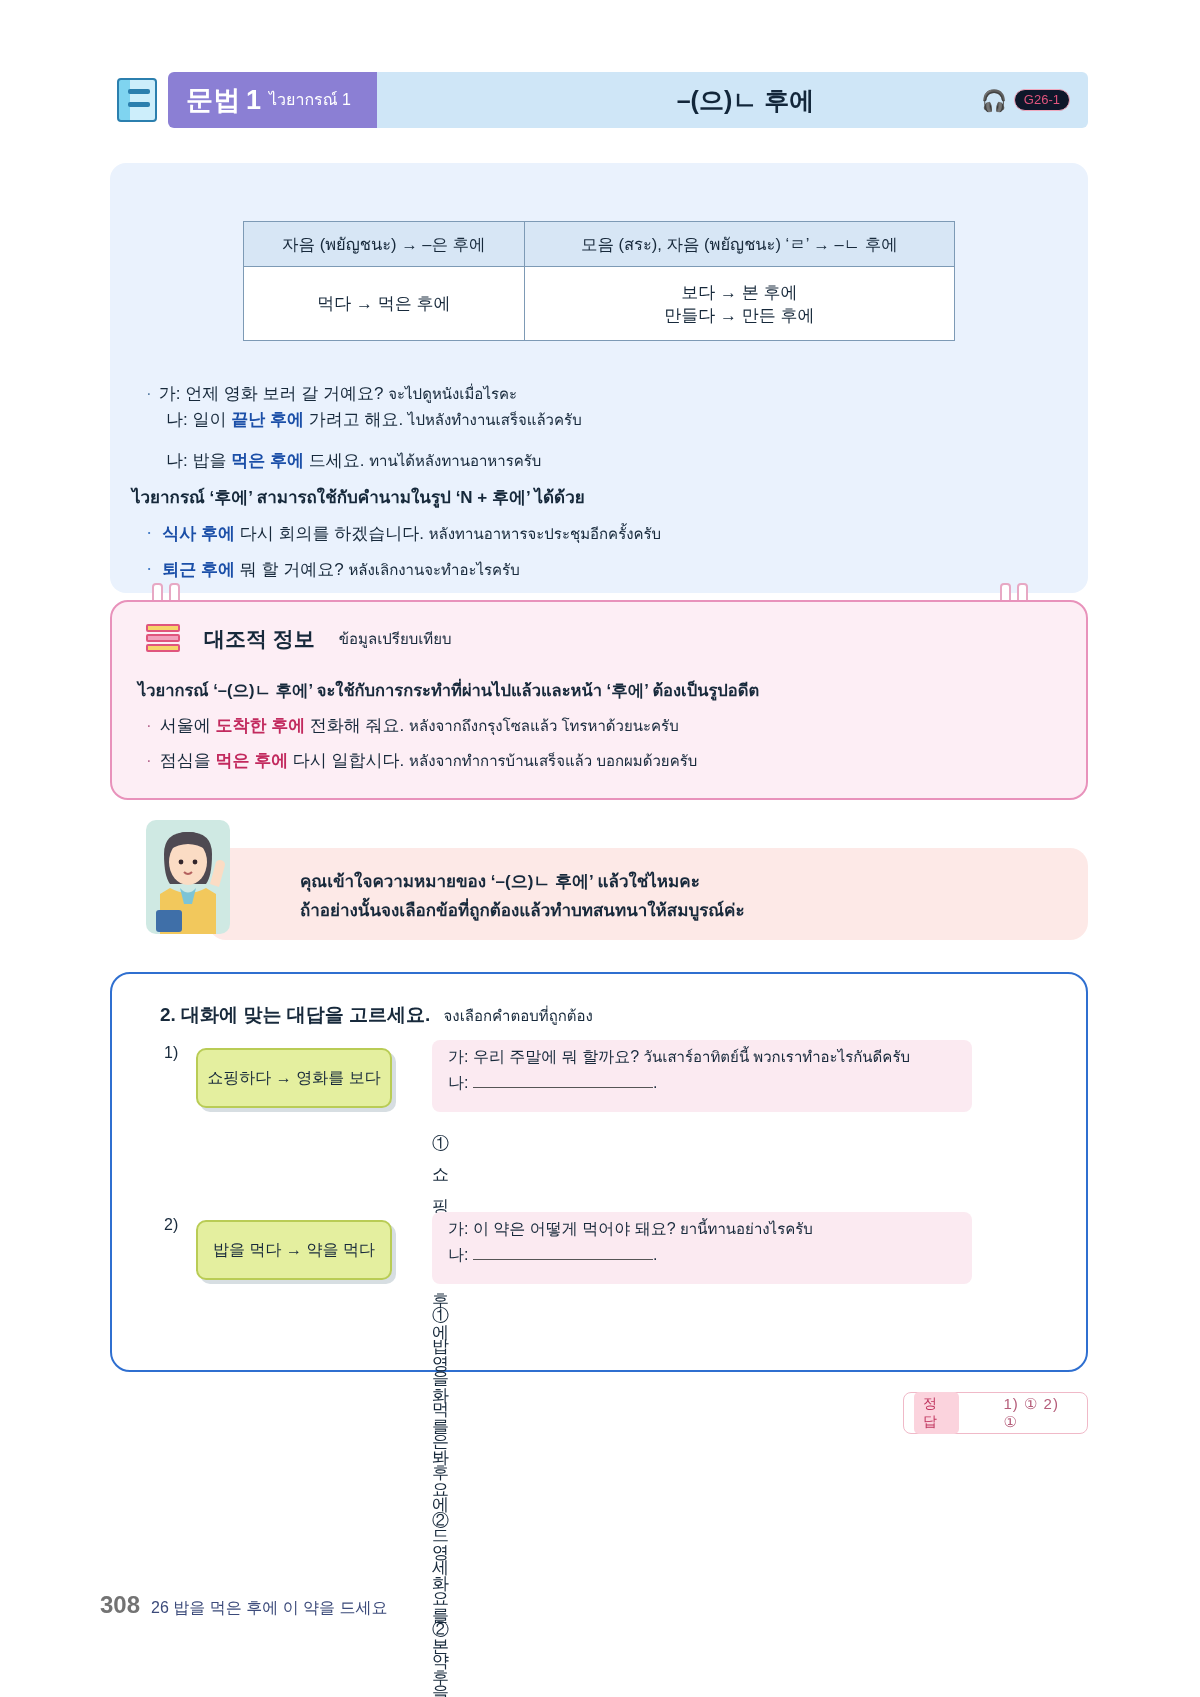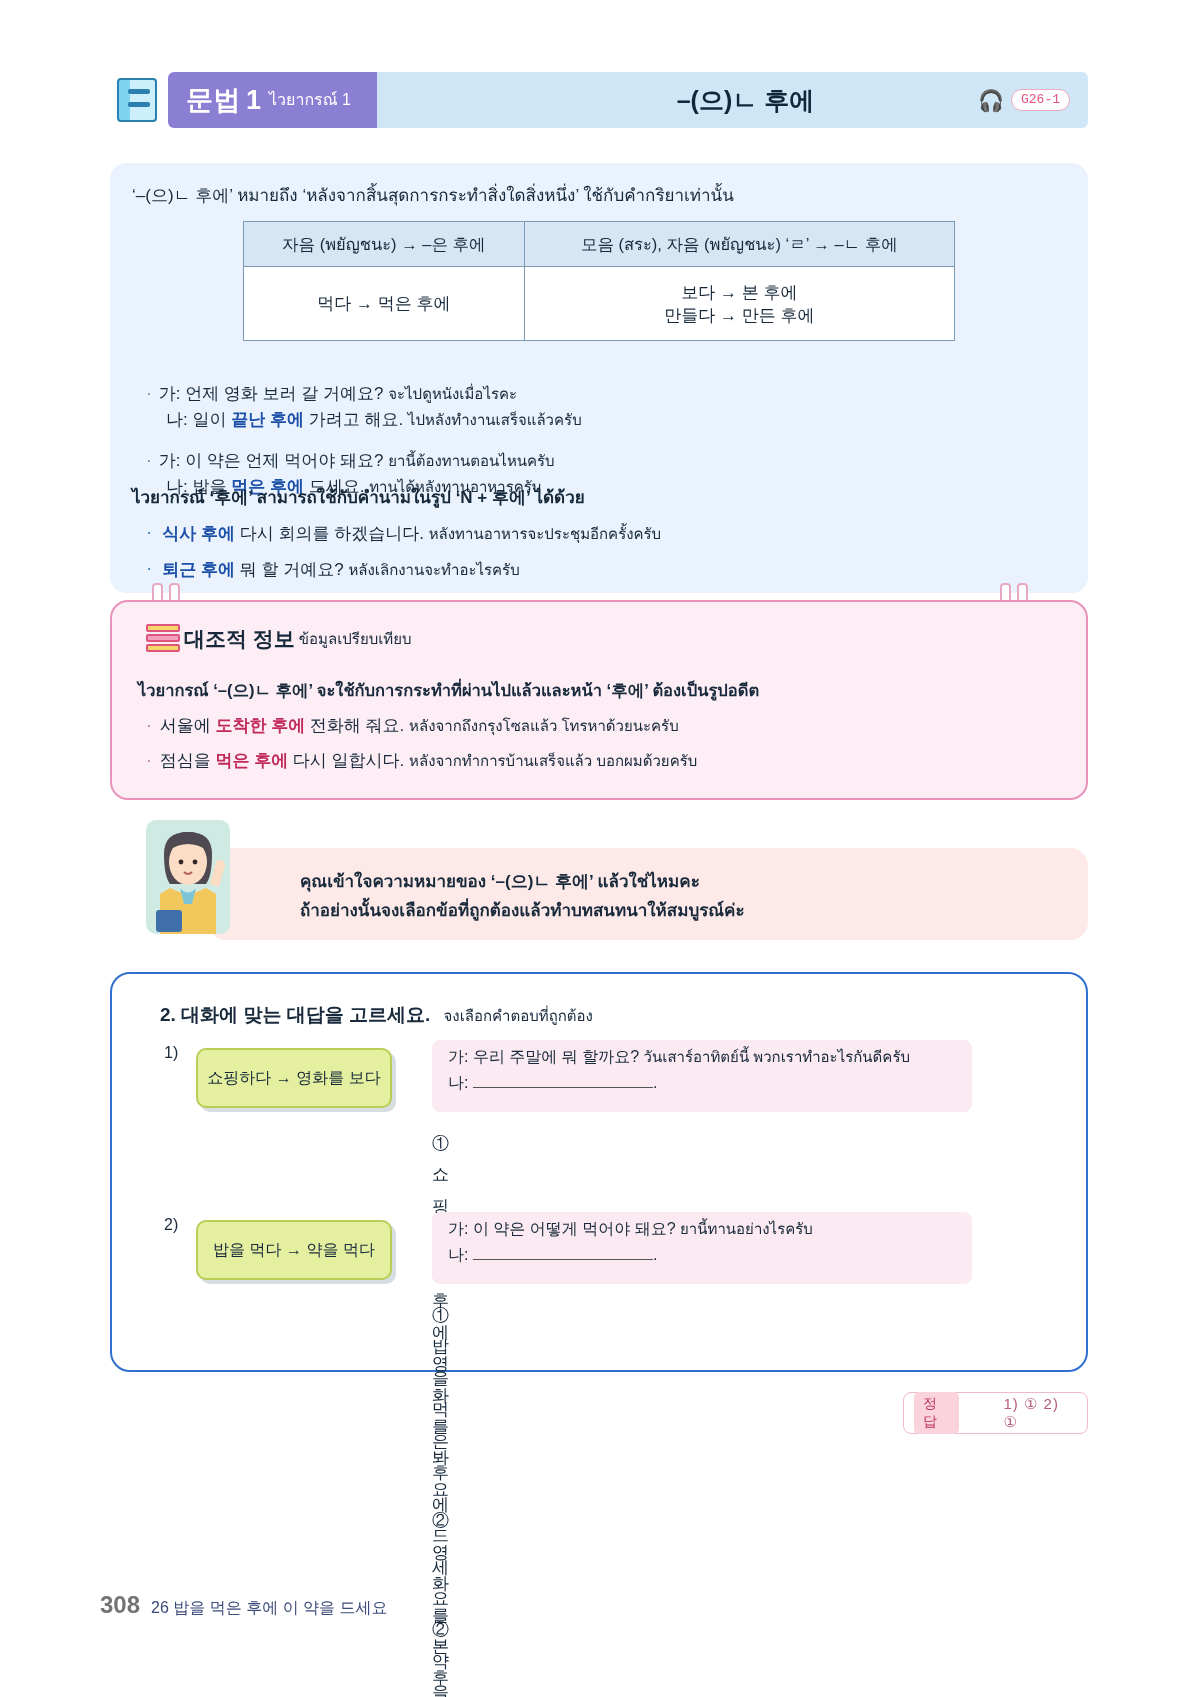--- a/index.html
+++ b/index.html
@@ -55,21 +55,21 @@
     padding-left:26px;
   }
   .gram-title { font-size:25px; font-weight:bold; color:#12263a; }
   .audio-tag {
     position:absolute; right:18px; top:50%; transform:translateY(-50%);
     display:flex; align-items:center; gap:6px;
   }
   .headphone { color:#e0557d; font-size:21px; line-height:1; }
   .audio-code {
     font-size:13px; color:#e0557d; border:1.5px solid #f0a8bd;
-    border-radius:11px; padding:2px 9px 3px; background:#ffffff;font-family:Liberation Mono, monospace;
+    border-radius:11px; padding:2px 9px 3px; background:#0f172a;
   }
 
   
   .blue-box {
     position:absolute; left:110px; top:163px; width:978px; height:430px;
     background:#eaf2fd; border-radius:16px;
   }
   .blue-intro {
     position:absolute; left:22px; top:18px; font-size:17px; color:#15283a;
   }
@@ -108,21 +108,21 @@
   .clip span{
     display:block; width:11px; height:34px; border:2.5px solid #e7a8c4;
     border-radius:4px; background:#fff; float:left; margin-right:6px;
   }
 
   
   .pink-box {
     position:absolute; left:110px; top:600px; width:978px; height:200px;
     background:#fdeef5; border:2px solid #e892bb; border-radius:18px;
   }
-  .cmp-head { position:absolute; left:34px; top:22px; display:flex; align-items:center; gap:4px; }
+  .cmp-head { position:absolute; left:34px; top:22px; display:flex; align-items:center; gap:24px; }
   .books-ic { width:34px; height:30px; position:relative; }
   .books-ic i {
     display:block; position:absolute; left:0; width:34px; height:8px; border:2px solid #e0557d; border-radius:2px;
   }
   .books-ic i:nth-child(1){ top:0; background:#f6d56a; }
   .books-ic i:nth-child(2){ top:10px; background:#f2a0bd; }
   .books-ic i:nth-child(3){ top:20px; background:#f6d56a; }
   .cmp-ko { font-size:21px; font-weight:bold; color:#17293b; }
   .cmp-th { font-size:15px; color:#17293b; }
   .cmp-rule { position:absolute; left:26px; top:75px; font-size:16.5px; font-weight:bold; color:#17293b; }
@@ -199,21 +199,20 @@
     <div class="gram-title-bar">
       <span class="gram-title">–(으)ㄴ 후에</span>
       <span class="audio-tag">
         <span class="headphone">🎧</span>
         <span class="audio-code">G26-1</span>
       </span>
     </div>
   </div>
 
   <div class="blue-box">
-    <div class="blue-intro">‘–(으)ㄴ 후에’ หมายถึง ‘หลังจากสิ้นสุดการกระทำสิ่งใดสิ่งหนึ่ง’ ใช้กับคำกริยาเท่านั้น</div>
 
     <table class="conj-table">
       <tbody>
           <tr>
         <th>자음 (พยัญชนะ) → –은 후에</th>
         <th>모음 (สระ), 자음 (พยัญชนะ) ‘ㄹ’ → –ㄴ 후에</th>
       </tr>
       <tr>
         <td class="cellpad">먹다 → 먹은 후에</td>
         <td class="cellpad">
@@ -227,23 +226,20 @@
     <div class="dlg-list">
       <div class="dlg-item">
         <div><span class="bullet">·</span><span>가:</span>
           <span>언제 영화 보러 갈 거예요?</span>
           <span class="th-sm">จะไปดูหนังเมื่อไรคะ</span></div>
         <div class="dlg-line2"><span>나:</span>
           <span>일이 </span><span class="hl">끝난 후에</span><span> 가려고 해요.</span>
           <span class="th-sm">ไปหลังทำงานเสร็จแล้วครับ</span></div>
       </div>
       <div class="dlg-item">
-        <div><span class="bullet">·</span><span>가:</span>
-          <span>이 약은 언제 먹어야 돼요?</span>
-          <span class="th-sm">ยานี้ต้องทานตอนไหนครับ</span></div>
         <div class="dlg-line2"><span>나:</span>
           <span>밥을 </span><span class="hl">먹은 후에</span><span> 드세요.</span>
           <span class="th-sm">ทานได้หลังทานอาหารครับ</span></div>
       </div>
     </div>
 
     <div class="blue-note">ไวยากรณ์ ‘후에’ สามารถใช้กับคำนามในรูป ‘N + 후에’ ได้ด้วย</div>
 
     <div class="n-list">
       <div class="n-item">

